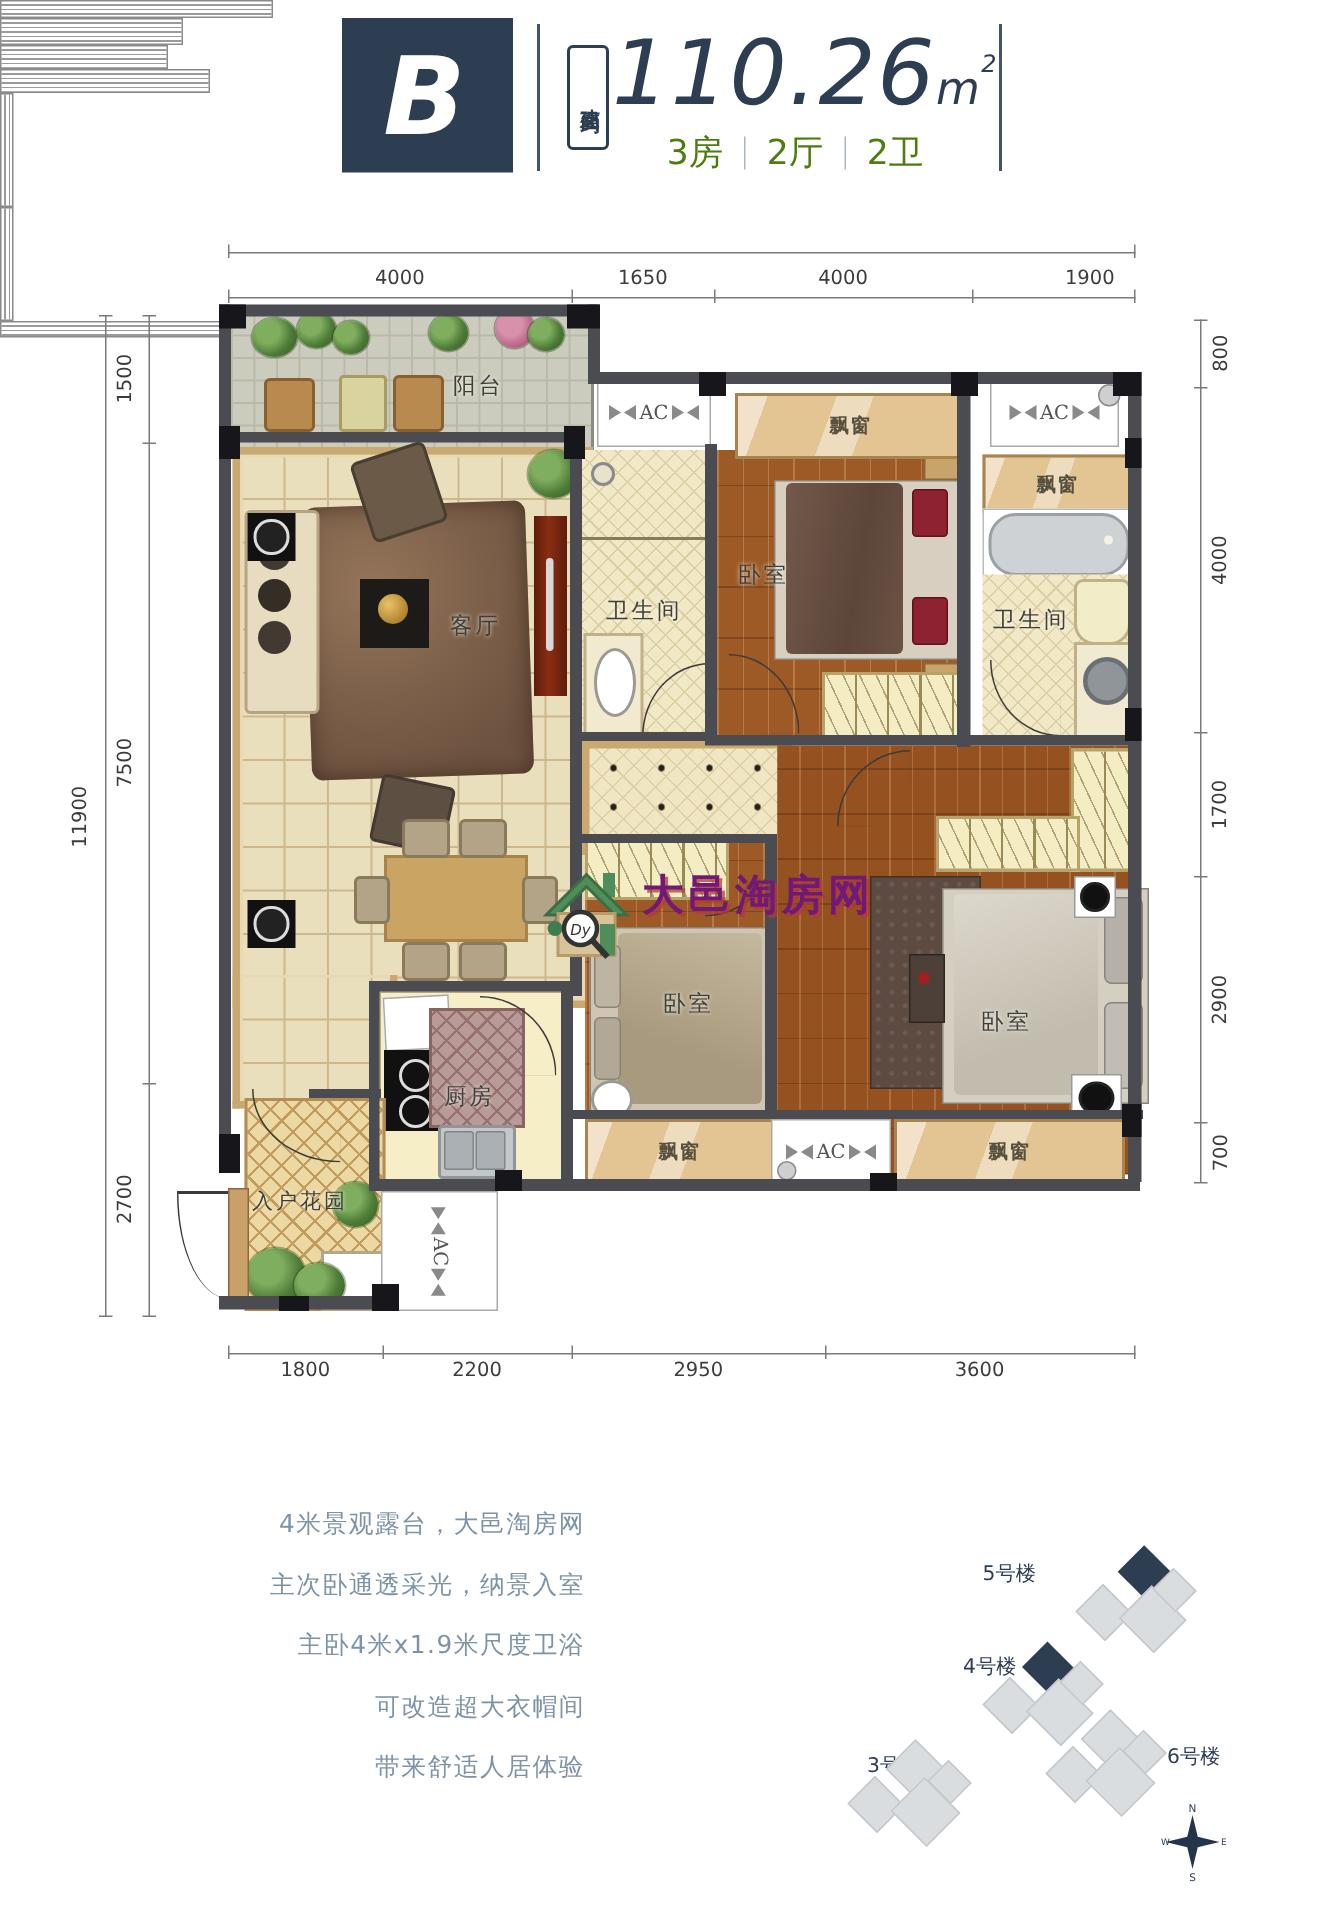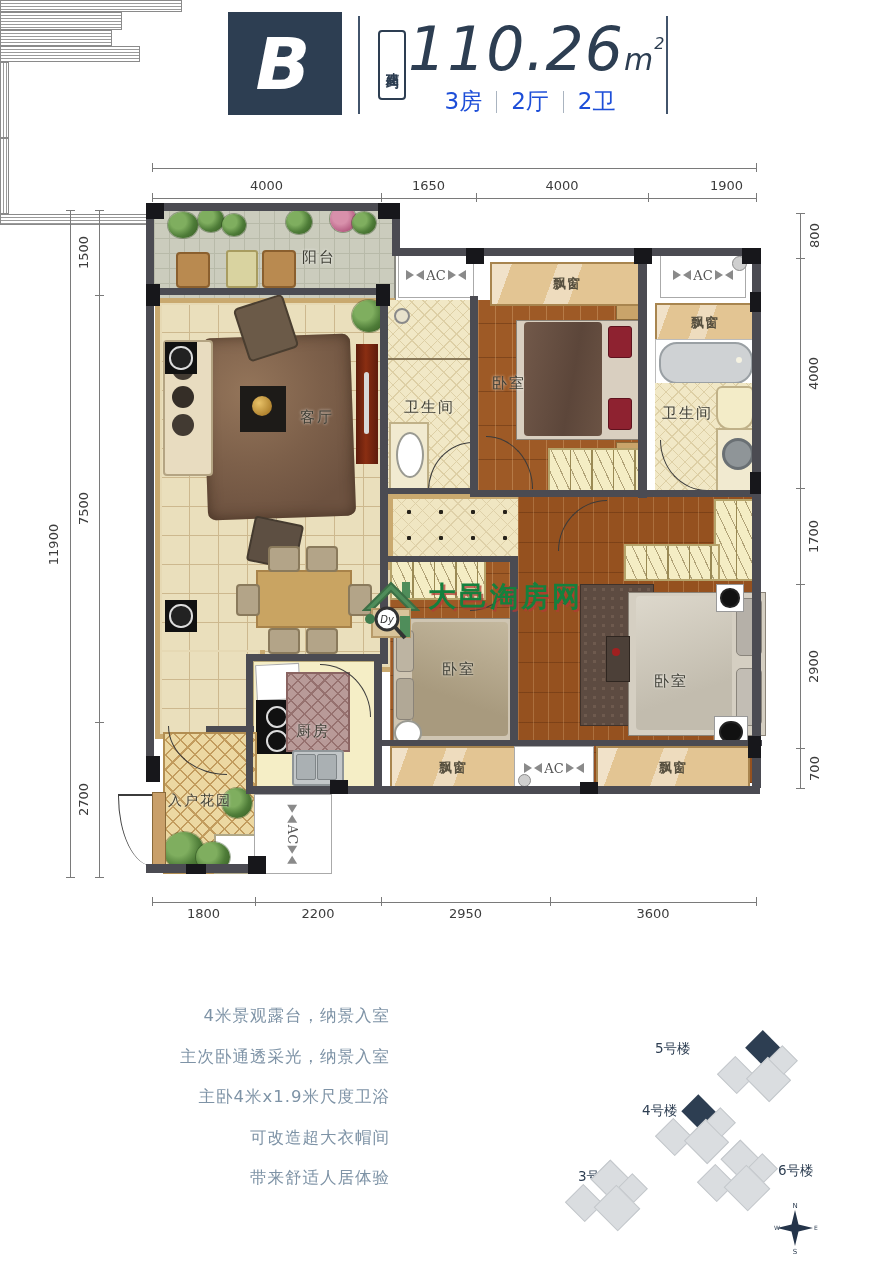--- a/index.html
+++ b/index.html
@@ -11,21 +11,21 @@
             display:flex;align-items:center;justify-content:center;}
   .unit-box span{font-size:72px;font-style:italic;font-weight:bold;transform:translateX(-2px);}
   .vline{width:2px;background:#42546b;}
   .prefix-box{left:378px;top:30px;width:24px;height:66px;border:2px solid #2d3e52;border-radius:4px;
               color:#2d3e52;font-size:13px;display:flex;align-items:center;justify-content:center;
               writing-mode:vertical-rl;letter-spacing:2px;font-weight:bold;}
   .area-num{left:408px;top:14px;color:#2d3e52;font-style:italic;font-size:60px;letter-spacing:1px;}
   .area-unit{font-size:30px;font-style:italic;}
   .area-sup{font-size:16px;vertical-align:super;font-style:italic;}
   .layout-line{left:402px;top:86px;width:256px;display:flex;align-items:center;justify-content:center;
-               gap:14px;color:#1d4ed8;font-size:23px;}
+               gap:14px;color:#4d7c0f;font-size:23px;}
   .layout-sep{width:1px;height:22px;background:#aab4c0;}
   
   .dline{position:absolute;background:#7a7a7a;}
   .tickv{position:absolute;width:1px;height:9px;background:#7a7a7a;}
   .tickh{position:absolute;width:9px;height:1px;background:#7a7a7a;}
   .dim{position:absolute;color:#3c3c3c;font-size:13px;text-align:center;}
   .dimv{position:absolute;display:flex;align-items:center;justify-content:center;width:16px;}
   .dimv span{transform:rotate(-90deg);white-space:nowrap;color:#3c3c3c;font-size:13px;}
   
   .wall{position:absolute;background:#4b4b52;}
@@ -61,21 +61,21 @@
   .acbox{position:absolute;background:#fff;border:1px solid #aaa;display:flex;align-items:center;justify-content:center;}
   .ac{display:flex;align-items:center;gap:2px;color:#555;font-family:"DejaVu Serif","Liberation Serif",serif;font-size:13px;}
   .tri{width:0;height:0;border-top:5px solid transparent;border-bottom:5px solid transparent;}
   .triR{border-left:8px solid #8a8a8a;} .triL{border-right:8px solid #8a8a8a;}
   .plant{position:absolute;border-radius:50%;
      background:radial-gradient(circle at 35% 35%,#7fae5f 0 30%,#4e7c38 60%,#33571f 100%);box-shadow:0 0 0 1px rgba(40,70,25,.4);}
   .speaker{position:absolute;background:#111;display:flex;align-items:center;justify-content:center;}
   .speaker i{width:60%;height:60%;border-radius:50%;border:2px solid #ddd;background:#222;display:block;}
   
   .wm{left:362px;top:578px;display:flex;gap:8px;align-items:flex-start;z-index:40;}
-  .wm-name{font-size:28px;font-weight:bold;color:#15803d;letter-spacing:3px;
+  .wm-name{font-size:28px;font-weight:bold;color:#701a75;letter-spacing:3px;
            text-shadow:2px 2px 0 rgba(178,59,53,.75);}
   .wm-url{font-size:19px;font-weight:bold;color:#c0342c;letter-spacing:1px;
           text-shadow:1.5px 1.5px 0 rgba(150,150,150,.8);margin-top:2px;border-top:2px solid rgba(192,52,44,.7);padding-top:1px;}
   
   .features{left:78px;top:996px;width:312px;text-align:right;color:#7e93a6;font-size:16.5px;
             line-height:40.5px;letter-spacing:1px;}
   
   .bldg{position:absolute;background:#dadde0;border:1px solid #c3c7cb;transform:rotate(45deg);}
   .bldg-navy{position:absolute;background:#2d3e52;transform:rotate(45deg);}
   .slabel{position:absolute;color:#2d3e52;font-size:13.5px;white-space:nowrap;}
@@ -418,21 +418,21 @@
       <circle cx="25" cy="41" r="11" fill="#fff" stroke="#333" stroke-width="3"></circle>
       <text x="25" y="45" font-size="10" font-style="italic" text-anchor="middle" fill="#333" font-family="DejaVu Sans">Dy</text>
       <line x1="33" y1="49" x2="43" y2="60" stroke="#333" stroke-width="4"></line>
     </svg>
     <div>
       <div class="wm-name">大邑淘房网</div>
     </div>
   </div>
 
   <div class="abs features">
-    <div>4米景观露台，纳景入室</div>
+    <div>4米景观露台，大邑淘房网</div>
     <div>主次卧通透采光，纳景入室</div>
     <div>主卧4米x1.9米尺度卫浴</div>
     <div>可改造超大衣帽间</div>
     <div>带来舒适人居体验</div>
   </div>
 
   <div class="abs" style="left:560px;top:1000px;width:320px;height:270px;">
 
     <div class="slabel" style="left:95px;top:40px;">5号楼</div>
     <div class="bldg-navy" style="left:190px;top:36px;width:27px;height:25px;"></div>

